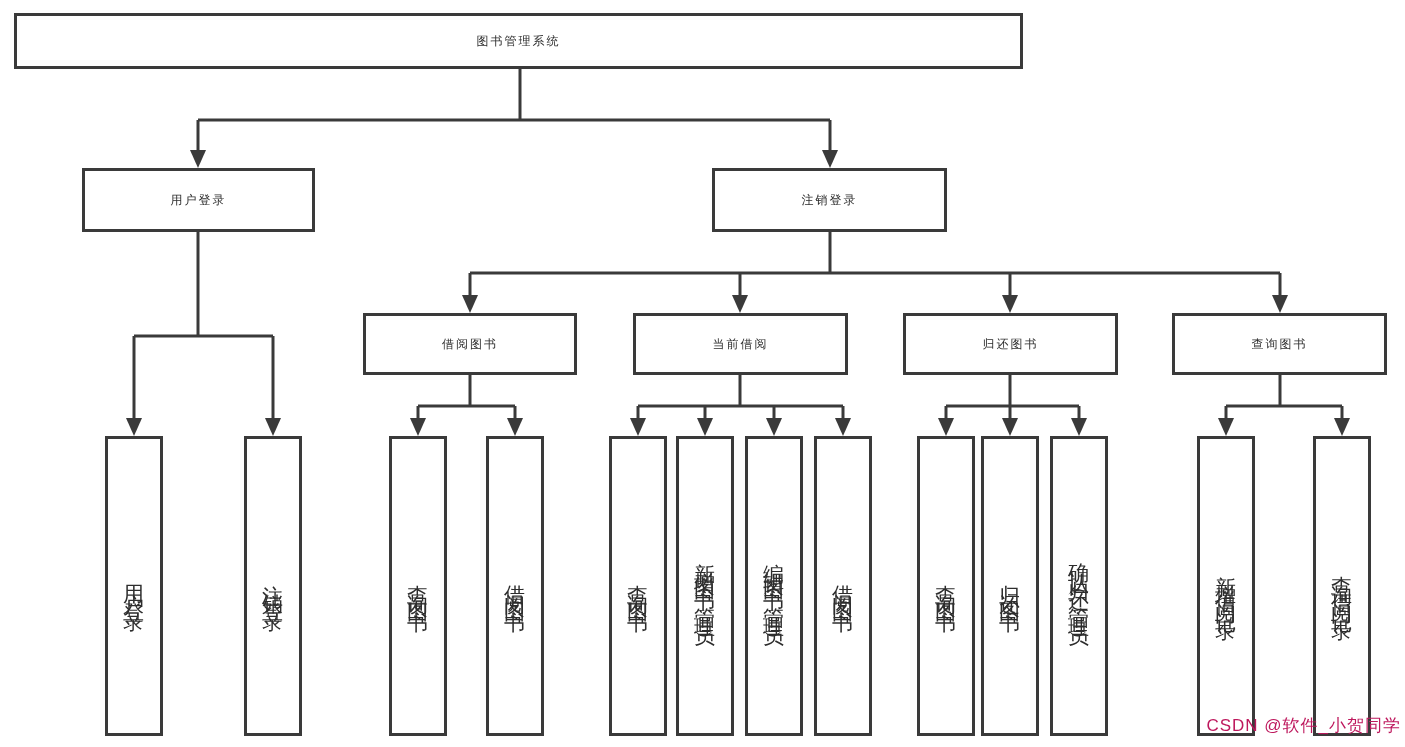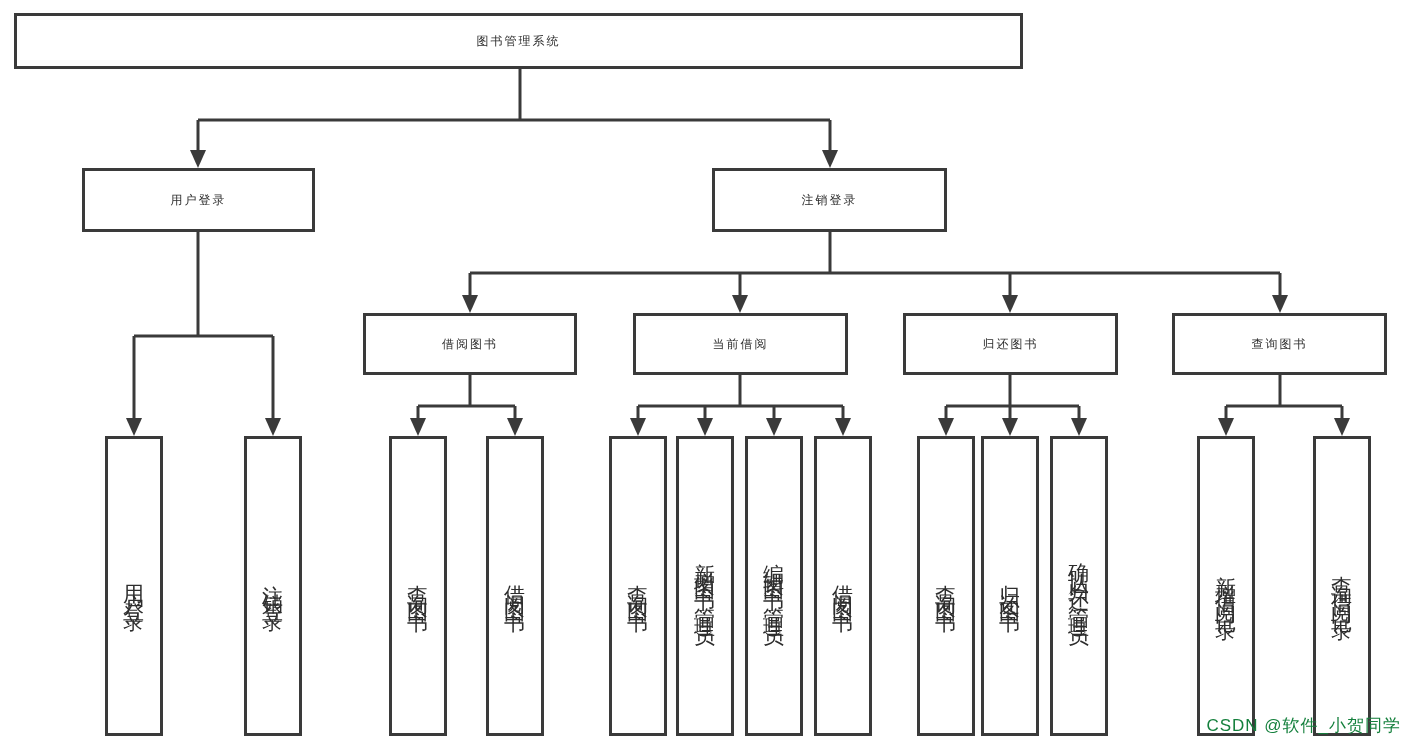--- a/index.html
+++ b/index.html
@@ -41,21 +41,21 @@
     letter-spacing: 9px;
     line-height: 1;
     white-space: nowrap;
   }
   .watermark {
     position: absolute;
     top: 714px;
     right: 4px;
     font-size: 17px;
     letter-spacing: 1px;
-    color: #15803d;
+    color: #be185d;
     z-index: 5;
     white-space: nowrap;
   }
 </style>
 </head>
 <body>
 
 <div class="canvas">
 
   <svg class="connectors" width="1405" height="747" viewBox="0 0 1405 747">

